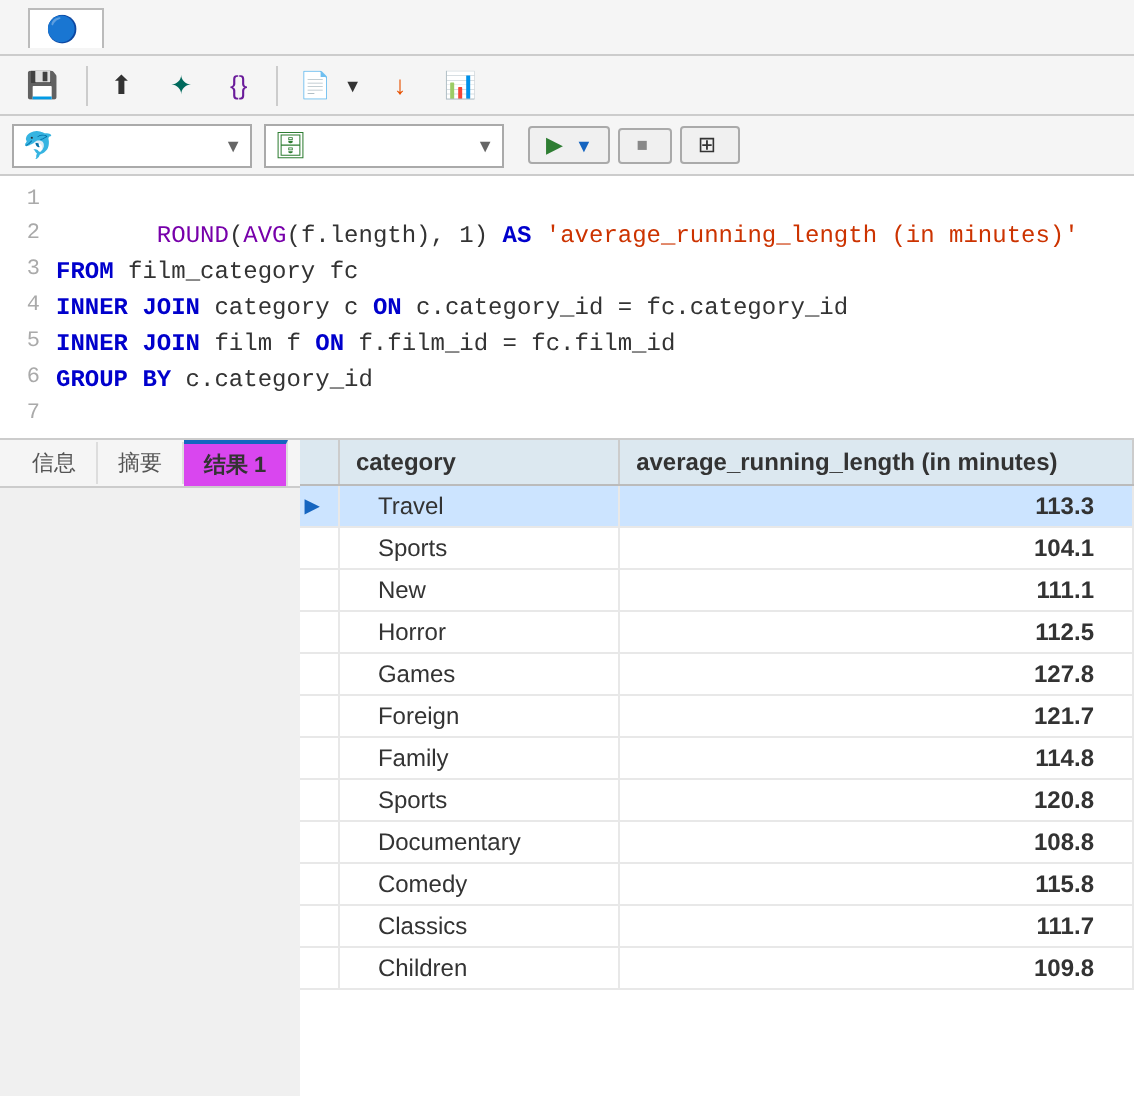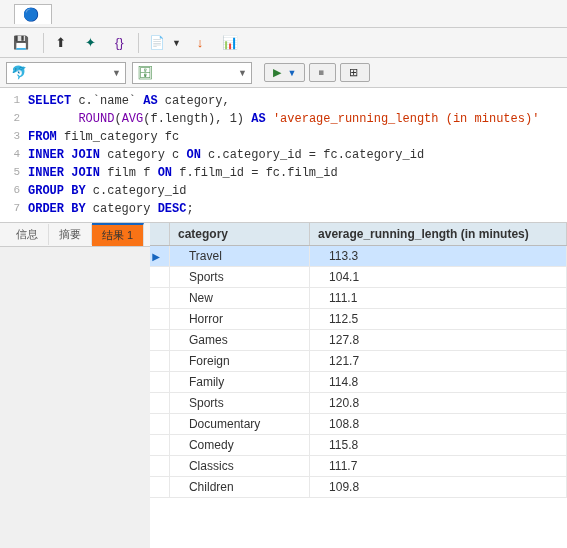--- a/index.html
+++ b/index.html
@@ -197,23 +197,23 @@
       gap: 0;
     }
     .btab {
       padding: 3px 10px;
       font-size: 11px;
       cursor: pointer;
       color: #555;
       border-right: 1px solid #ddd;
     }
     .btab.active {
-      background: #f97316;
-      color: #333;
-      font-weight: 400;
+      background: #d946ef;
+      color: #333;
+      font-weight: 700;
       border-top: 2px solid #1565c0;
     }
 
     
     .results-area {
       background: white;
       overflow: auto;
       flex: 1;
     }
     .results-table {
@@ -236,21 +236,22 @@
     .results-table td {
       padding: 3px 19px;
       border-bottom: 1px solid #e8e8e8;
       border-right: 1px solid #e8e8e8;
       color: #333;
     }
     .results-table tr.selected td {
       background: #cce4ff;
     }
     .results-table td.num-col {
-      text-align: left;
+      text-align: right;
+      font-weight: bold;
     }
     .results-table td.row-indicator {
       width: 12px;
       padding: 3px 2px;
       color: #1565c0;
       font-size: 10px;
     }
     .col-category { width: 120px; }
     .col-avg { width: 220px; }
 
@@ -342,21 +343,20 @@
       <span></span>
     </button>
   </div>
 </div>
 
 <div class="main-content">
 
   <div class="sql-area sql-editor" id="sql-editor">
   <div class="sql-line">
         <span class="line-num">1</span>
-        <span class="line-code"><span class="kw">SELECT</span> c.`name` <span class="kw">AS</span> category,</span>
       </div>
       <div class="sql-line">
         <span class="line-num">2</span>
         <span class="line-code">       <span class="fn">ROUND</span>(<span class="fn">AVG</span>(f.length), 1) <span class="kw">AS</span> <span class="str">'average_running_length (in minutes)'</span></span>
       </div>
       <div class="sql-line">
         <span class="line-num">3</span>
         <span class="line-code"><span class="kw">FROM</span> film_category fc</span>
       </div>
       <div class="sql-line">
@@ -366,21 +366,20 @@
       <div class="sql-line">
         <span class="line-num">5</span>
         <span class="line-code"><span class="kw">INNER JOIN</span> film f <span class="kw">ON</span> f.film_id = fc.film_id</span>
       </div>
       <div class="sql-line">
         <span class="line-num">6</span>
         <span class="line-code"><span class="kw">GROUP BY</span> c.category_id</span>
       </div>
       <div class="sql-line">
         <span class="line-num">7</span>
-        <span class="line-code"><span class="kw">ORDER BY</span> category <span class="kw">DESC</span>;</span>
       </div>
     </div>
 
   <div class="results-wrapper">
 
     <div class="bottom-tabs" id="bottom-tabs">
     <div class="btab">信息</div>
         <div class="btab">摘要</div>
         <div class="btab active">结果 1</div>
       </div>

